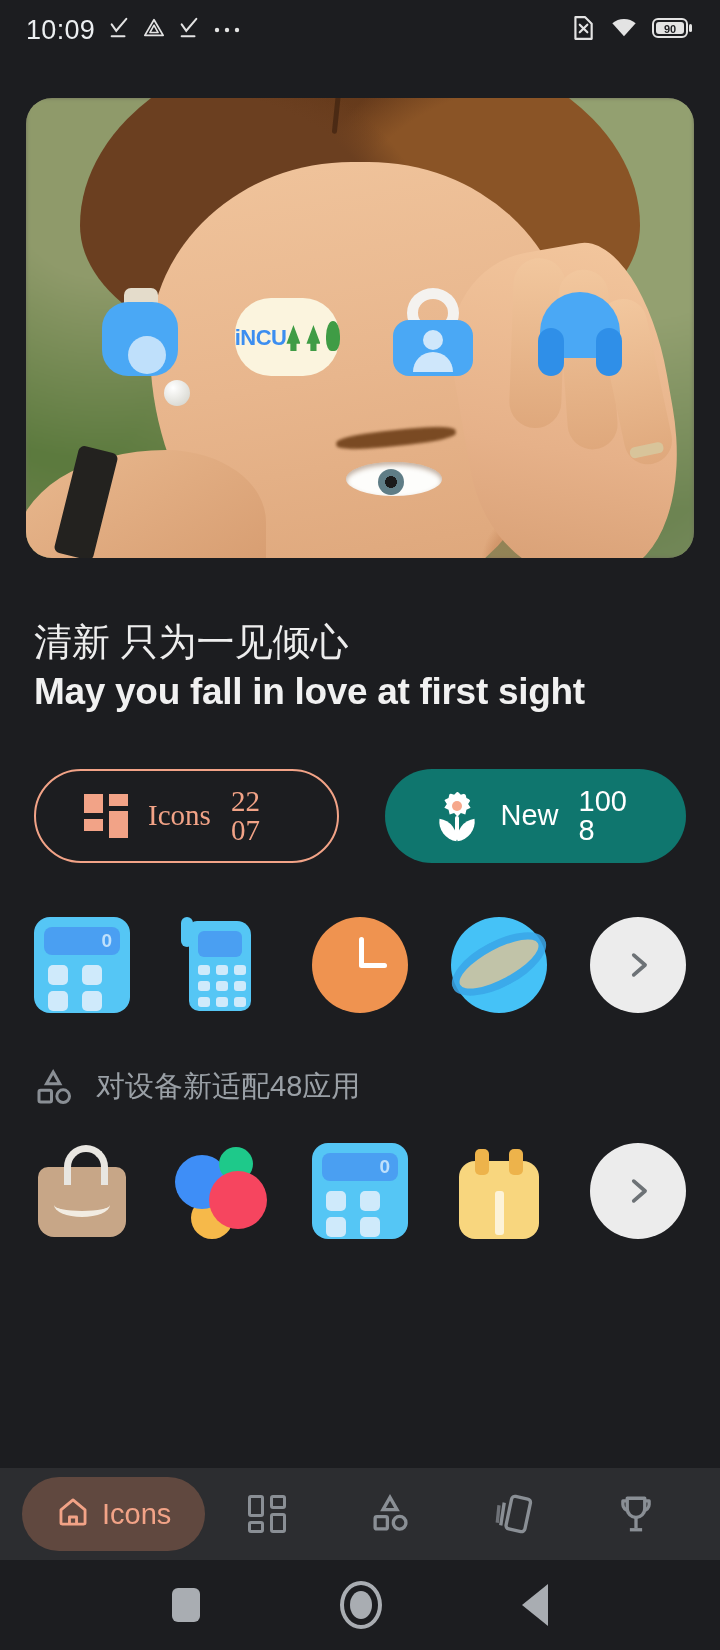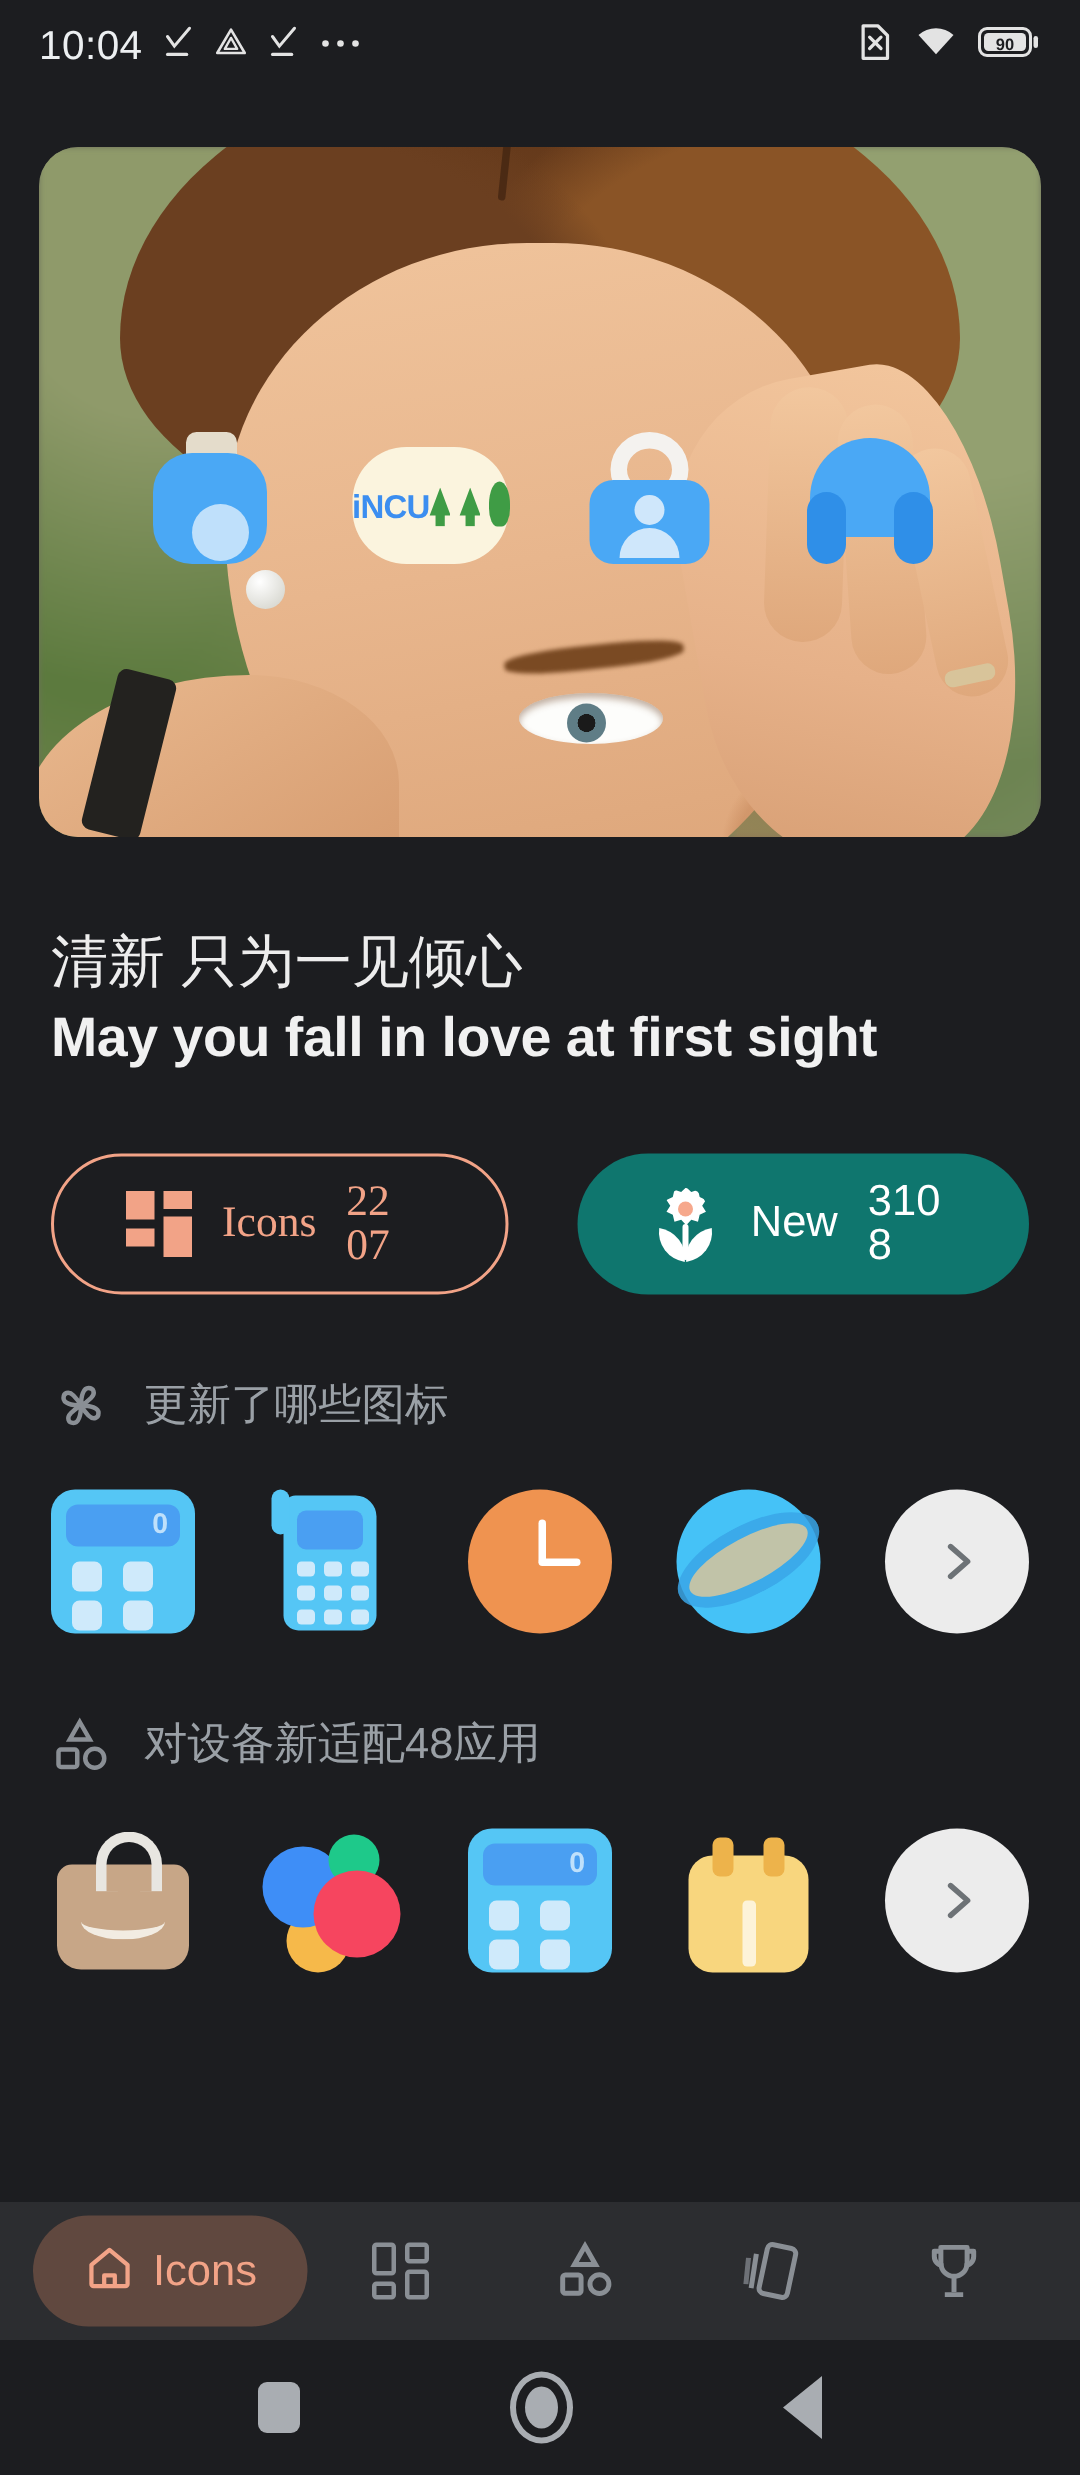--- a/index.html
+++ b/index.html
@@ -340,21 +340,21 @@
                display:flex; align-items:center; justify-content:center; box-sizing:border-box; }
   .sys-circle i{ width:22px; height:28px; background:#a9adb2; border-radius:50%; display:block; }
   .sys-tri{ width:0; height:0; border-top:21px solid transparent;
             border-bottom:21px solid transparent; border-right:26px solid #a9adb2; }
 </style>
 </head>
 <body>
 
 <div class="statusbar">
   <div class="sb-left">
-    <span class="sb-time">10:04</span>
+    <span class="sb-time">10:09</span>
     <span class="sb-ico">
       <svg width="22" height="22" viewBox="0 0 24 24">
           <path d="M4 8l5 7 11-13" stroke="#e3e3e3" stroke-width="2.2" fill="none" stroke-linecap="round"></path>
           <path d="M4 21h14" stroke="#e3e3e3" stroke-width="2.2" stroke-linecap="round"></path>
         </svg>
     </span>
     <span class="sb-ico">
       <svg width="22" height="22" viewBox="0 0 24 24">
           <path d="M12 3L22 20H2z" stroke="#e3e3e3" stroke-width="1.9" fill="none" stroke-linejoin="round"></path>
           <path d="M12 9L16.5 17h-9z" stroke="#e3e3e3" stroke-width="1.7" fill="none" stroke-linejoin="round"></path>
@@ -481,38 +481,27 @@
     <div class="stat filled">
       <span class="flower">
         <span class="fl-head"></span>
           <span class="fl-center"></span>
         <span class="fl-stem"></span>
           <span class="fl-leafL"></span>
           <span class="fl-leafR"></span>
       </span>
       <span class="stat-label">New</span>
       <span class="stat-num">
-        <span>310</span>
+        <span>100</span>
         <span>8</span>
       </span>
     </div>
   </div>
 
   <div class="section">
-    <div class="sec-head">
-      <span class="sec-ico">
-        <svg width="40" height="40" viewBox="0 0 24 24" fill="none" stroke="#8a8f95" stroke-width="1.8">
-          <path d="M12 12c0-4 1-7 3-7s3 2 1 4-4 3-4 3z"></path>
-          <path d="M12 12c4 0 7 1 7 3s-2 3-4 1-3-4-3-4z"></path>
-          <path d="M12 12c0 4-1 7-3 7s-3-2-1-4 4-3 4-3z"></path>
-          <path d="M12 12c-4 0-7-1-7-3s2-3 4-1 3 4 3 4z"></path>
-        </svg>
-      </span>
-      <span class="sec-title">更新了哪些图标</span>
-    </div>
     <div class="iconrow">
       <div class="app">
         <div class="a-calc">
             <div class="scr">
               <b>0</b>
             </div>
           <div class="k k1"></div>
             <div class="k k2"></div>
             <div class="k k3"></div>
             <div class="k k4"></div>

